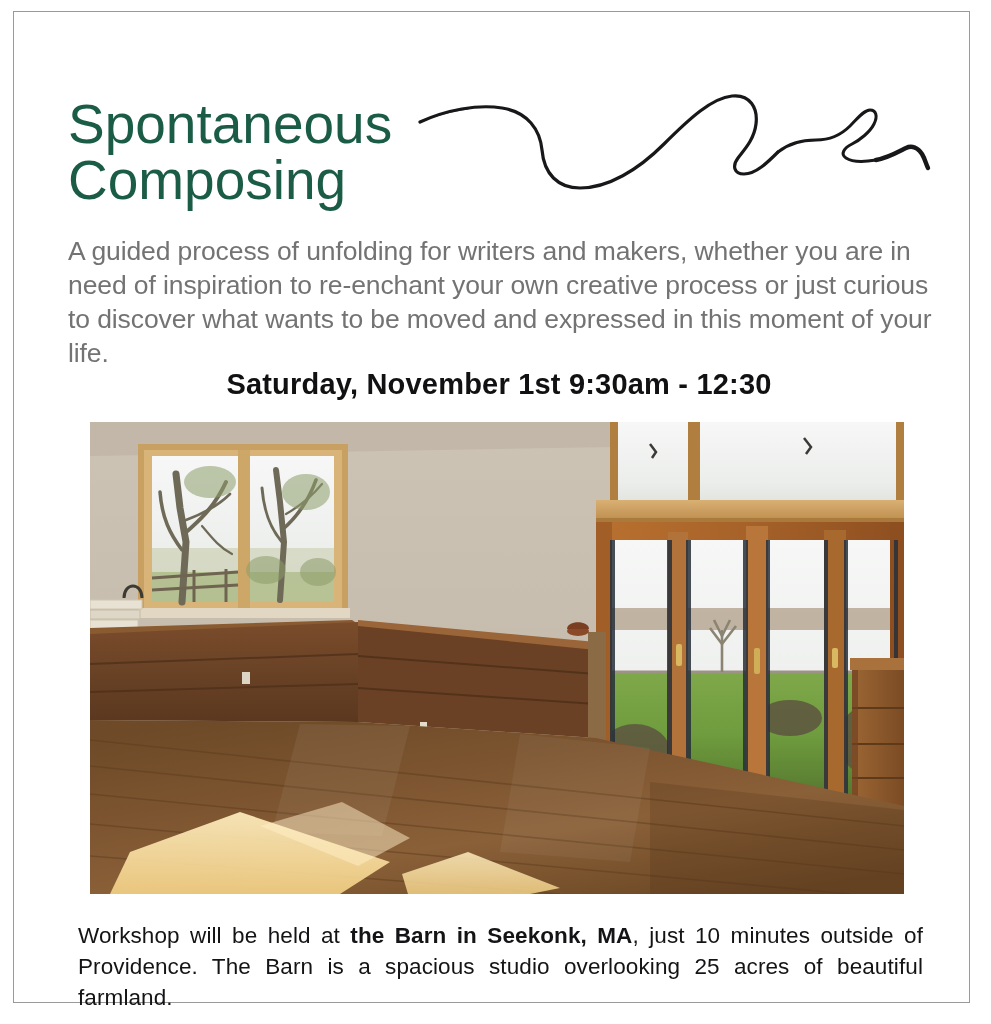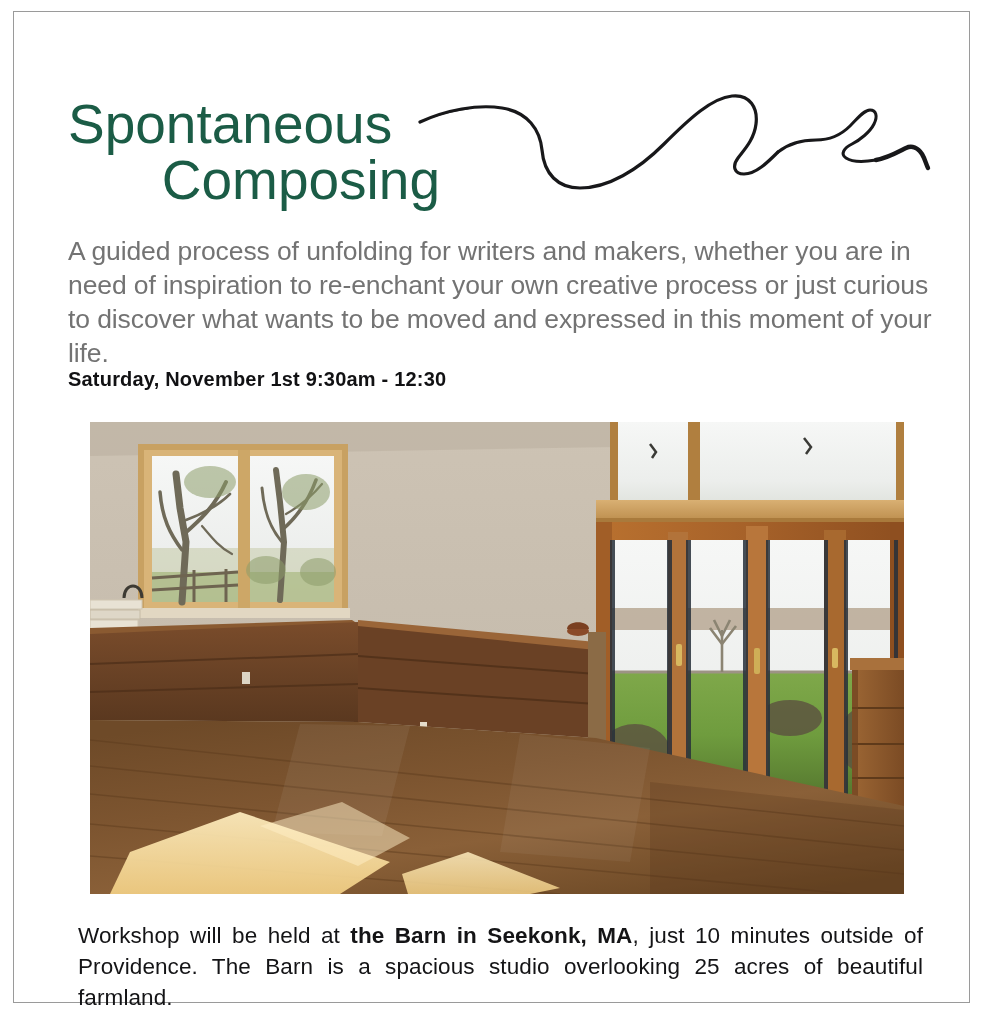--- a/index.html
+++ b/index.html
@@ -38,21 +38,21 @@
   }
   .title-line {
     color: #1b5c46;
     font-size: 55px;
     line-height: 1.02;
     letter-spacing: 0px;
     font-weight: 400;
     white-space: nowrap;
   }
   .title-line-1 { text-align: left; margin-top: 34px; }
-  .title-line-2 { text-align: right; padding-right: 8px; }
+  .title-line-2 { text-align: left; padding-right: 8px; }
 
   .subtitle {
     position: absolute;
     left: 68px;
     top: 188px;
     color: #17171a;
     font-size: 28px;
     font-weight: 400;
     letter-spacing: 0.1px;
     white-space: nowrap;
@@ -78,23 +78,23 @@
     line-height: 34px;
     letter-spacing: -0.1px;
   }
 
   
   .datetime {
     position: absolute;
     left: 68px;
     top: 368px;
     width: 862px;
-    text-align: left;
+    text-align: center;
     color: #111113;
-    font-size: 20px;
+    font-size: 29px;
     font-weight: bold;
     letter-spacing: 0.2px;
   }
 
   
   .photo {
     position: absolute;
     left: 90px;
     top: 422px;
     width: 814px;

